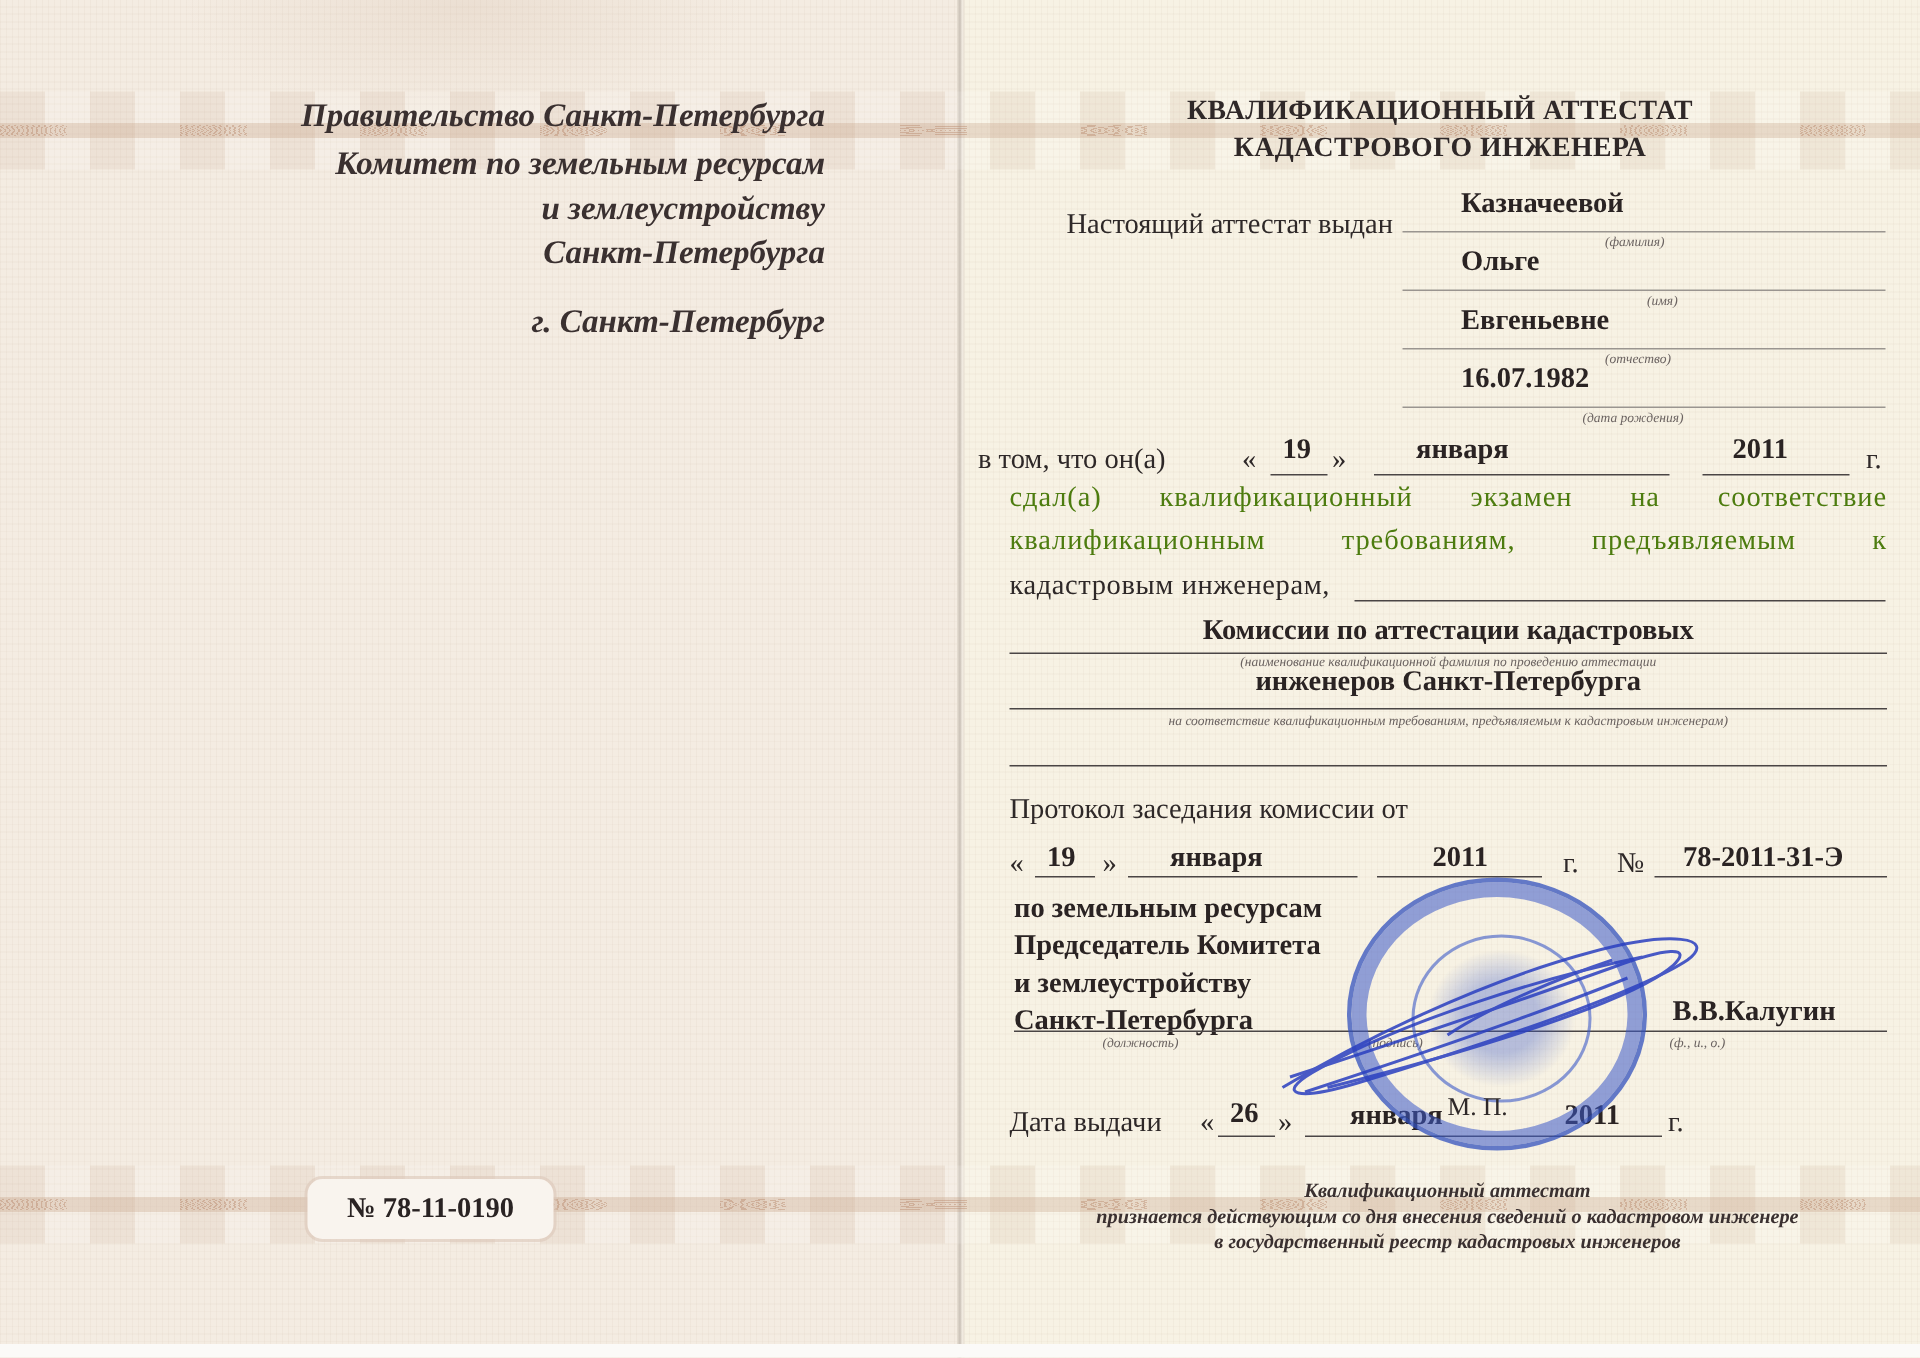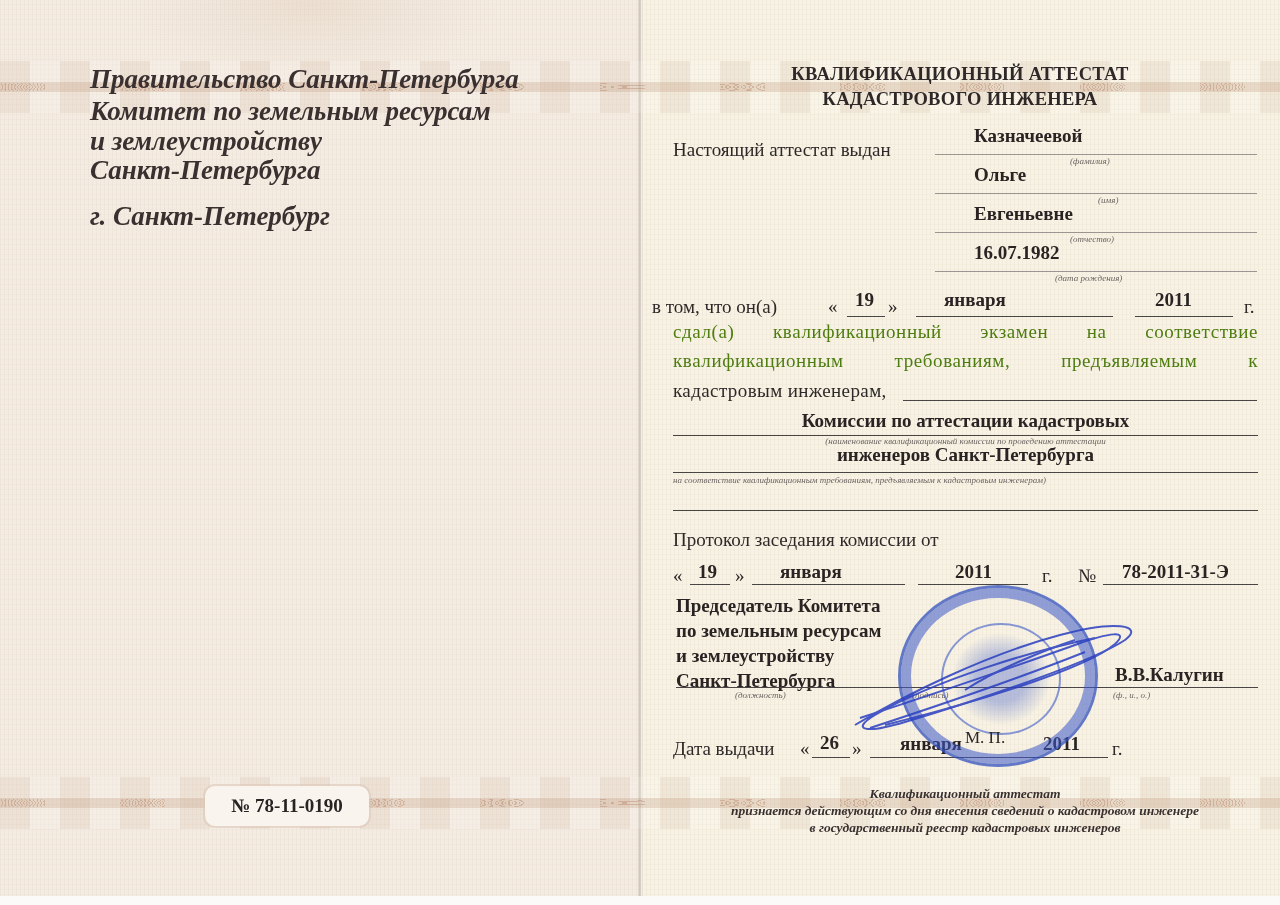--- a/index.html
+++ b/index.html
@@ -43,22 +43,22 @@
   .band-top { top: 61px; }
   .band-bottom { top: 777px; }
   .rosette {
     position: absolute; left: 120px; top: -70px; width: 380px; height: 150px;
     border-radius: 50%;
     background: radial-gradient(ellipse at center, rgba(210,185,165,0.25), transparent 70%);
   }
 
   .abs { position: absolute; }
   .ital-head {
-    font-style: italic; font-weight: bold; font-size: 27px; color: #3a3030;
-    text-align: left; width: 460px; left: 90px;
+    font-style: italic; font-weight: bold; font-size: 22px; color: #3a3030;
+    text-align: right; width: 460px; left: 90px;
   }
   .title-caps {
     font-weight: bold; font-size: 18.5px; letter-spacing: 0.3px; color: #2f2828;
     text-align: center; width: 560px; left: 680px;
   }
   .label { font-size: 19px; color: #2e2828; }
   .val { font-weight: bold; font-size: 19px; color: #2a2323; }
   .line { position: absolute; height: 1px; background: #9a9590; }
   .line.dark { background: #4a4545; }
   .caption {
@@ -108,21 +108,21 @@
 <div class="abs ital-head" style="top:64px;">Правительство Санкт-Петербурга</div>
 <div class="abs ital-head" style="top:96px;">Комитет по земельным ресурсам</div>
 <div class="abs ital-head" style="top:126px;">и землеустройству</div>
 <div class="abs ital-head" style="top:155px;">Санкт-Петербурга</div>
 <div class="abs ital-head" style="top:201px;">г. Санкт-Петербург</div>
 <div class="serial-box">№ 78-11-0190</div>
 
 <div class="abs title-caps" style="top:64px;">КВАЛИФИКАЦИОННЫЙ АТТЕСТАТ</div>
 <div class="abs title-caps" style="top:89px;">КАДАСТРОВОГО ИНЖЕНЕРА</div>
 
-<div class="abs label" style="left:673px; top:139px;">Настоящий аттестат выдан</div>
+<div class="abs label" style="left:711px; top:139px;">Настоящий аттестат выдан</div>
 
 <div class="abs val" style="left:974px; top:125px;">Казначеевой</div>
 <div class="line" style="left:935px; top:154px; width:322px;"></div>
 <div class="caption" style="left:1070px; top:156px;">(фамилия)</div>
 
 <div class="abs val" style="left:974px; top:164px;">Ольге</div>
 <div class="line" style="left:935px; top:193px; width:322px;"></div>
 <div class="caption" style="left:1098px; top:195px;">(имя)</div>
 
 <div class="abs val" style="left:974px; top:203px;">Евгеньевне</div>
@@ -144,43 +144,43 @@
 <div class="line dark" style="left:1135px; top:316px; width:98px;"></div>
 <div class="abs label" style="left:1244px; top:296px;">г.</div>
 
 <div class="justify-line" style="top:321px;">сдал(а) квалификационный экзамен на соответствие</div>
 <div class="justify-line" style="top:350px;">квалификационным требованиям, предъявляемым к</div>
 <div class="abs label" style="left:673px; top:380px; letter-spacing:0.4px;">кадастровым инженерам,</div>
 <div class="line dark" style="left:903px; top:400px; width:354px;"></div>
 
 <div class="abs val" style="left:673px; top:410px; width:585px; text-align:center;">Комиссии по аттестации кадастровых</div>
 <div class="line dark" style="left:673px; top:435px; width:585px;"></div>
-<div class="caption" style="left:673px; top:436px; width:585px; text-align:center;">(наименование квалификационный комиссии по проведению аттестации</div>
+<div class="caption" style="left:673px; top:436px; width:585px; text-align:center;">(наименование квалификационной фамилия по проведению аттестации</div>
 <div class="abs val" style="left:673px; top:444px; width:585px; text-align:center;">инженеров Санкт-Петербурга</div>
 <div class="line dark" style="left:673px; top:472px; width:585px;"></div>
-<div class="caption" style="left:673px; top:475px; width:585px; font-style:italic;">на соответствие квалификационным требованиям, предъявляемым к кадастровым инженерам)</div>
+<div class="caption" style="left:673px; top:475px; width:585px; text-align:center;font-style:italic;">на соответствие квалификационным требованиям, предъявляемым к кадастровым инженерам)</div>
 <div class="line dark" style="left:673px; top:510px; width:585px;"></div>
 
 <div class="abs label" style="left:673px; top:529px;">Протокол заседания комиссии от</div>
 <div class="abs label" style="left:673px; top:565px;">«</div>
 <div class="abs val" style="left:698px; top:561px;">19</div>
 <div class="line dark" style="left:690px; top:584px; width:40px;"></div>
 <div class="abs label" style="left:735px; top:565px;">»</div>
 <div class="abs val" style="left:780px; top:561px;">января</div>
 <div class="line dark" style="left:752px; top:584px; width:153px;"></div>
 <div class="abs val" style="left:955px; top:561px;">2011</div>
 <div class="line dark" style="left:918px; top:584px; width:110px;"></div>
 <div class="abs label" style="left:1042px; top:565px;">г.</div>
 <div class="abs label" style="left:1078px; top:565px;">№</div>
 <div class="abs val" style="left:1122px; top:561px;">78-2011-31-Э</div>
 <div class="line dark" style="left:1103px; top:584px; width:155px;"></div>
 
 <div class="abs val" style="left:676px; top:593px; line-height:25px;">
+  <div>по земельным ресурсам</div>
   <div>Председатель Комитета</div>
-  <div>по земельным ресурсам</div>
   <div>и землеустройству</div>
   <div>Санкт-Петербурга</div>
 </div>
 <div class="line dark" style="left:676px; top:687px; width:582px;"></div>
 <div class="caption" style="left:735px; top:690px;">(должность)</div>
 <div class="caption" style="left:912px; top:690px;">(подпись)</div>
 <div class="abs val" style="left:1115px; top:664px;">В.В.Калугин</div>
 <div class="caption" style="left:1113px; top:690px;">(ф., и., о.)</div>
 
 <div class="abs label" style="left:673px; top:738px;">Дата выдачи</div>

